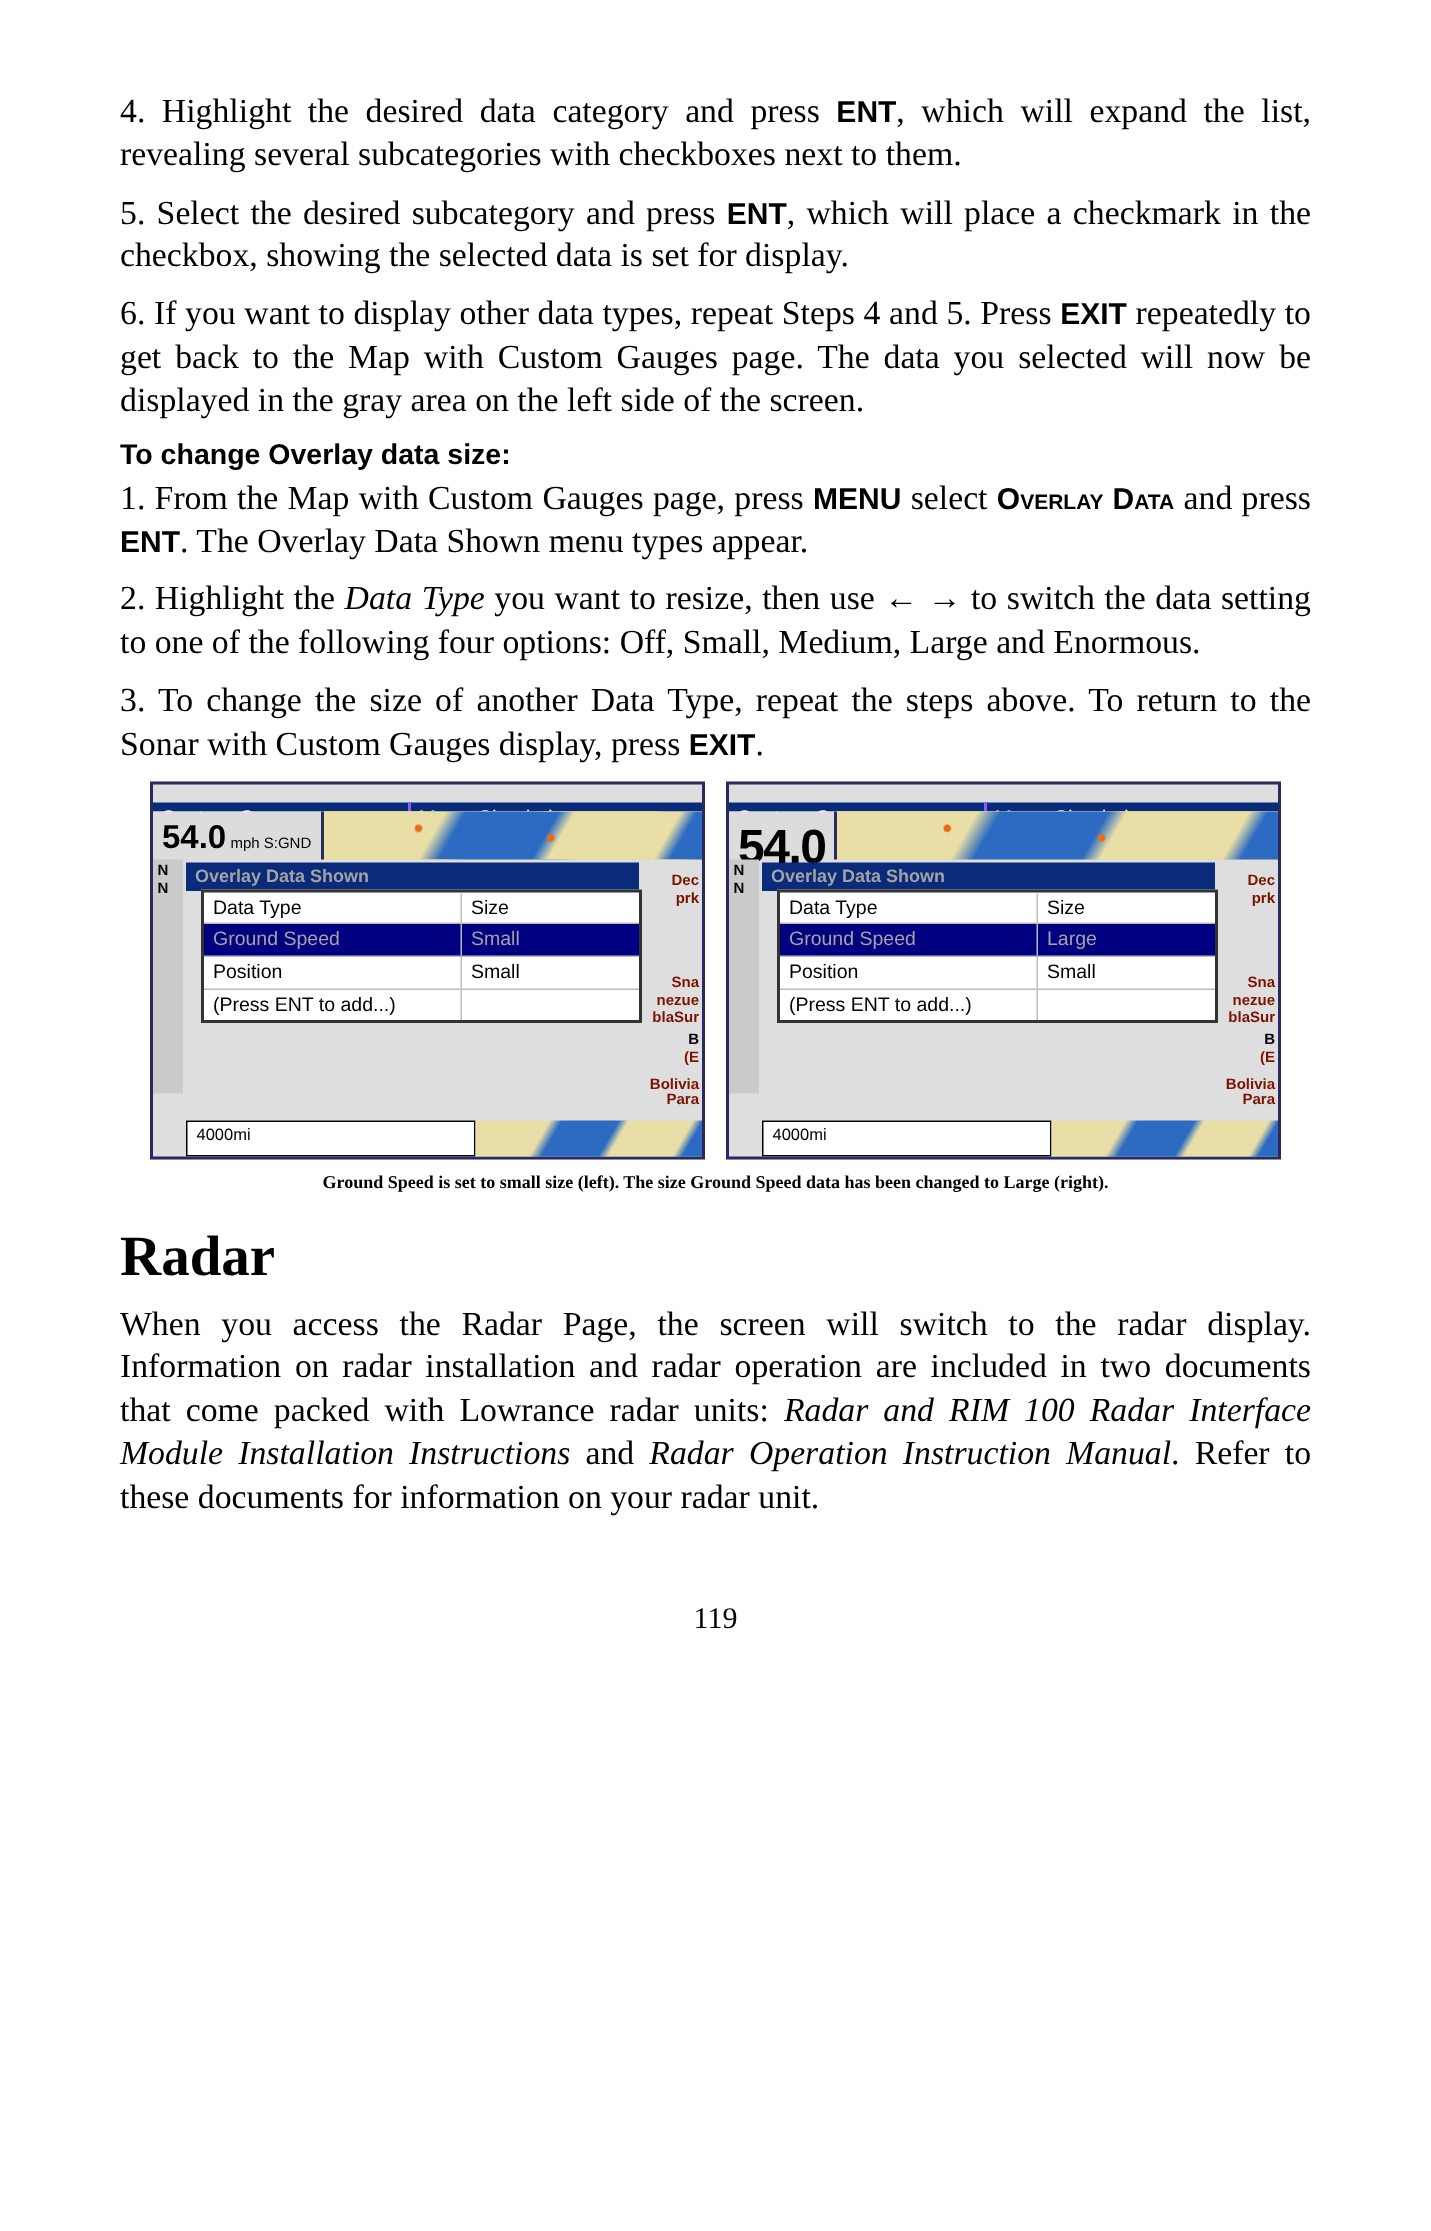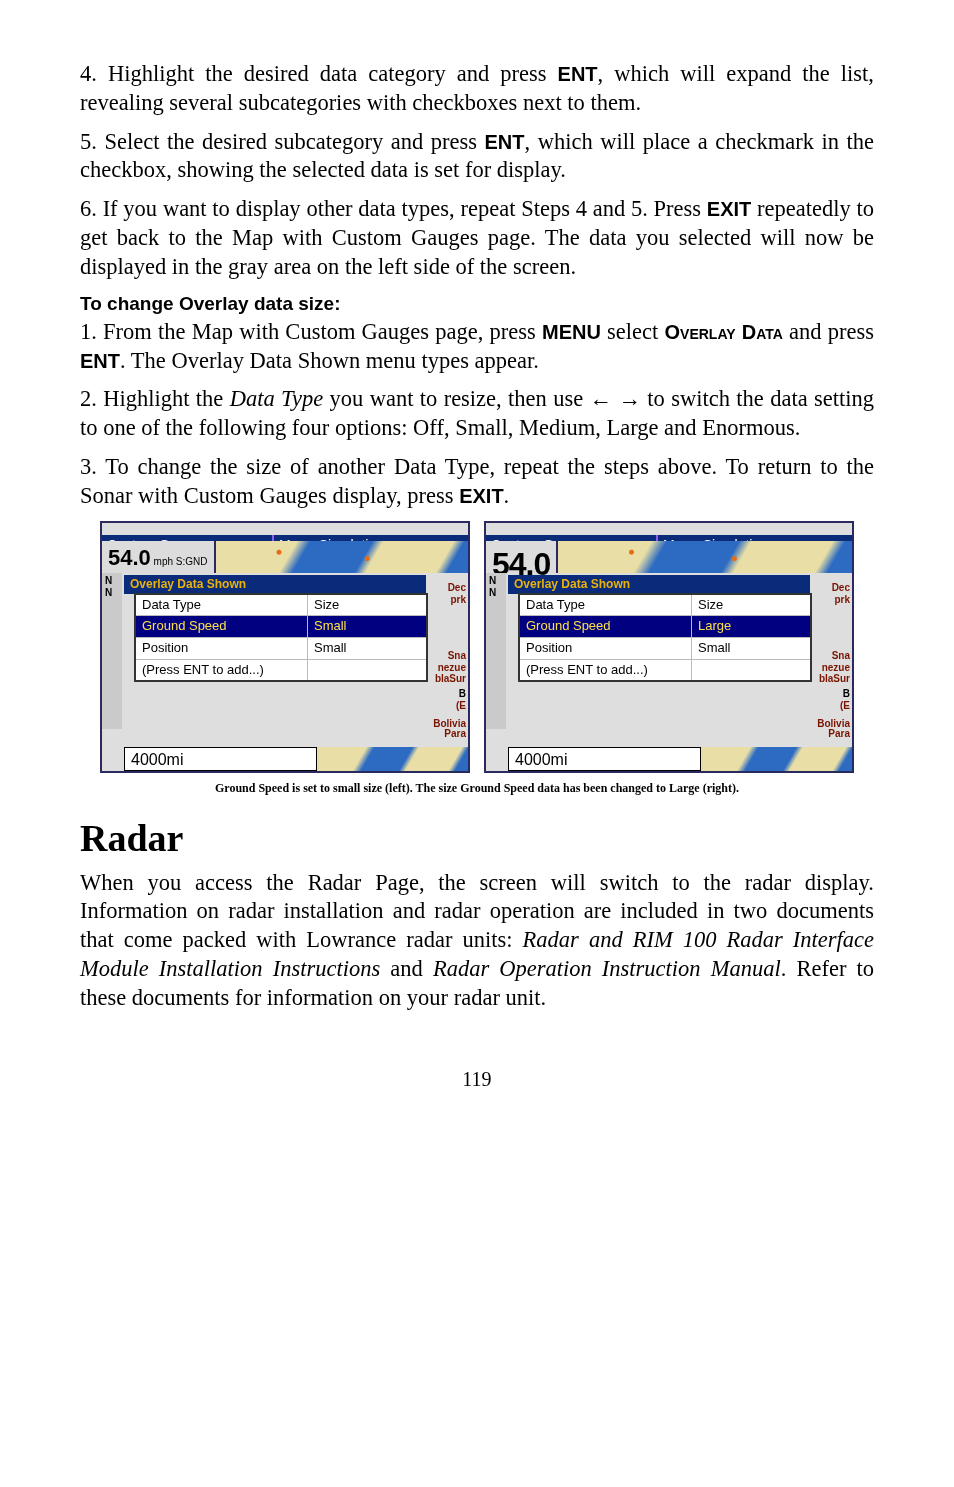--- a/index.html
+++ b/index.html
@@ -105,21 +105,21 @@
     font-weight: bold;
     color: #000;
     padding-top: 2px;
     padding-left: 3px;
     box-sizing: border-box;
   }
   .overlay-title {
     position: absolute;
     top: 34px; left: 22px;
     background: #0a2a7a;
-    color: #eab308;
+    color: #a3a3a3;
     font-family: Arial, sans-serif;
     font-size: 12px;
     padding: 2px 6px;
     font-weight: bold;
     width: 290px;
   }
   .list-box {
     position: absolute;
     top: 52px;
     left: 32px;
@@ -129,34 +129,34 @@
     font-family: Arial, sans-serif;
     font-size: 13px;
   }
   .lb-head, .lb-row {
     display: flex;
     border-bottom: 1px solid #bbb;
   }
   .lb-row:last-child { border-bottom: none; }
   .lb-col1 { width: 60%; padding: 2px 6px; border-right: 1px solid #bbb; }
   .lb-col2 { width: 40%; padding: 2px 6px; }
-  .lb-row.selected { background: #000080; color: #fde047; }
+  .lb-row.selected { background: #000080; color: #a3a3a3; }
   .bottom-bar {
     position: absolute;
     left: 22px; bottom: 0;
     width: calc(100% - 22px);
     height: 24px;
     display: flex;
   }
   .scale {
     background: #fff;
     border: 1px solid #000;
     width: 52%;
     font-family: Arial, sans-serif;
-    font-size: 16px;
+    font-size: 11px;
     color: #000;
     padding: 2px 6px;
   }
   .map-bottom {
     flex: 1;
     background: linear-gradient(120deg, #e9dfa6 0 30%, #2d6bc2 35% 58%, #e9dfa6 62% 88%, #2d6bc2 92% 100%);
   }
   .figure-body { height: 230px; position: relative; }
   .caption {
     font-family: "Times New Roman", Georgia, serif;

